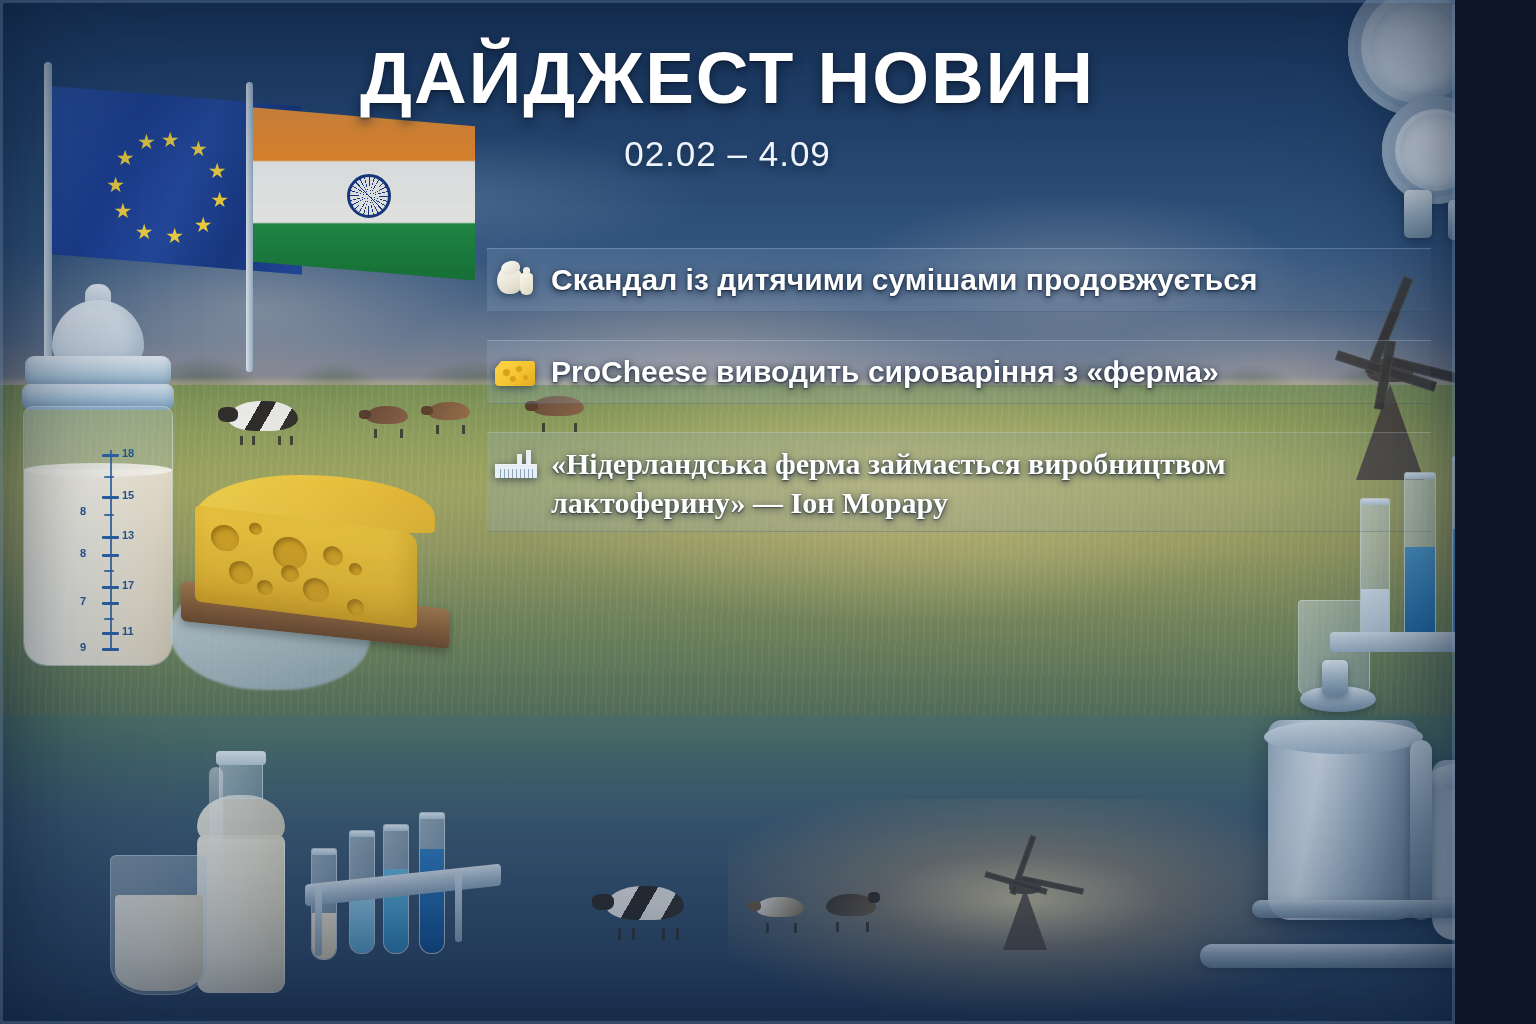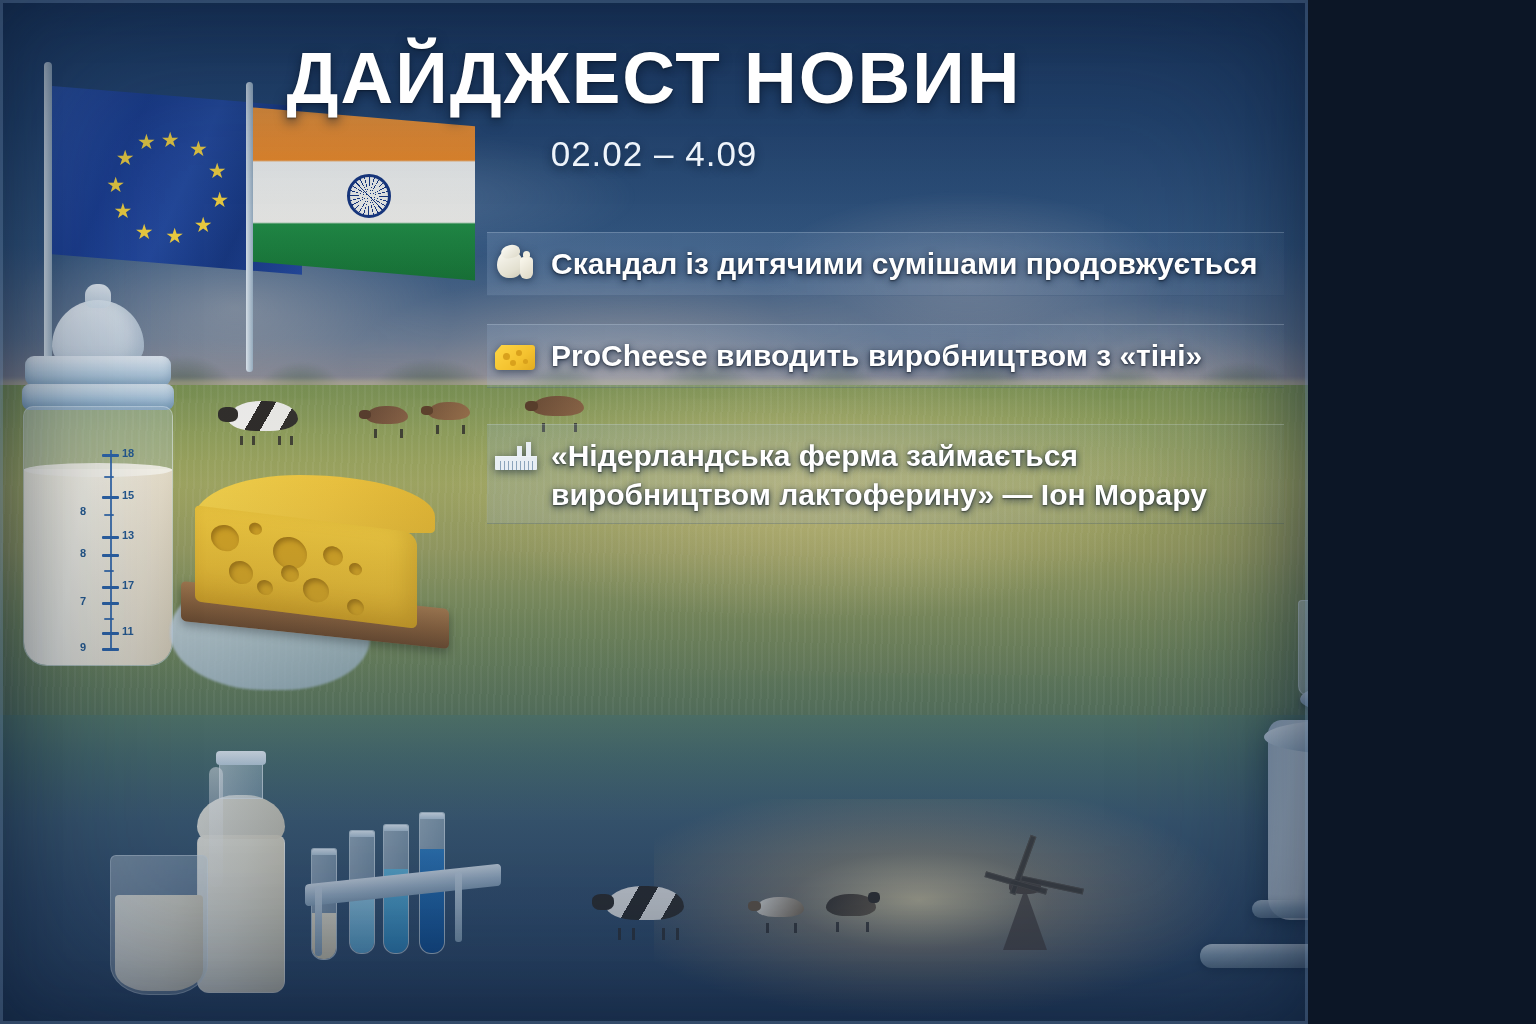--- a/index.html
+++ b/index.html
@@ -1,19 +1,19 @@
 <!DOCTYPE html>
 <html lang="uk"><head>
 <meta charset="utf-8">
 <title>Дайджест новин</title>
 <style>
   html,body{margin:0;padding:0;background:#0c1626;}
   *{box-sizing:border-box;}
   #poster{
-    position:relative;width:1308px;height:1024px;overflow:hidden;
+    position:relative;width:1455px;height:1024px;overflow:hidden;
     font-family:"Liberation Sans","DejaVu Sans",sans-serif;
     background:#1b3152;
   }
 
   
   .sky{
     position:absolute;inset:0;
     background:
       linear-gradient(180deg,
         #1d3a63 0%,
@@ -305,20 +305,21 @@
   }
 
   .newslist{position:absolute;left:487px;right:24px;top:232px;}
 
   .newsrow{
     position:relative;display:flex;align-items:flex-start;gap:14px;
     padding:9px 18px 9px 8px;margin-bottom:0;
     background:linear-gradient(90deg, rgba(150,175,205,.22) 0%, rgba(130,158,192,.17) 55%, rgba(120,148,184,.05) 100%);
     border-top:1px solid rgba(225,238,250,.22);
     border-bottom:1px solid rgba(30,55,90,.20);
+    margin-top:16px;
   }
   .newsrow.gap{margin-top:28px;}
   .newsrow .icon{
     flex:0 0 auto;width:42px;height:42px;position:relative;margin-top:2px;
     filter:drop-shadow(0 2px 4px rgba(10,25,50,.55));
   }
   .newsrow .label{
     font-size:30px;line-height:1.30;font-weight:700;color:#ffffff;
     text-shadow:0 2px 7px rgba(10,28,55,.85), 0 1px 2px rgba(0,0,0,.55);
     padding-top:2px;
@@ -647,26 +648,26 @@
 
       <div class="newsrow gap">
         <span class="icon">
           <i class="ic i-cheese">
             <i class="h" style="left:8px;top:8px;width:7px;height:7px;"></i>
             <i class="h" style="left:21px;top:5px;width:6px;height:6px;"></i>
             <i class="h" style="left:15px;top:15px;width:6px;height:6px;"></i>
             <i class="h" style="left:28px;top:14px;width:5px;height:5px;"></i>
           </i>
         </span>
-        <span class="label">ProCheese виводить виробництвом з «тіні»</span>
+        <span class="label">ProCheese виводить сироваріння з «ферма»</span>
       </div>
 
 
 
-      <div class="newsrow gap" style="margin-top:36px;">
+      <div class="newsrow gap" style="margin-top:28px;font-family:Liberation Serif, serif;">
         <span class="icon">
           <i class="ic i-factory">
             <i class="stack" style="left:22px;height:10px;"></i>
             <i class="stack" style="left:31px;height:14px;"></i>
             <i class="roofline"></i>
             <i class="base"></i>
           </i>
         </span>
         <span class="label">«Нідерландська ферма займається виробництвом лактоферину» — Іон Морару</span>
       </div>

